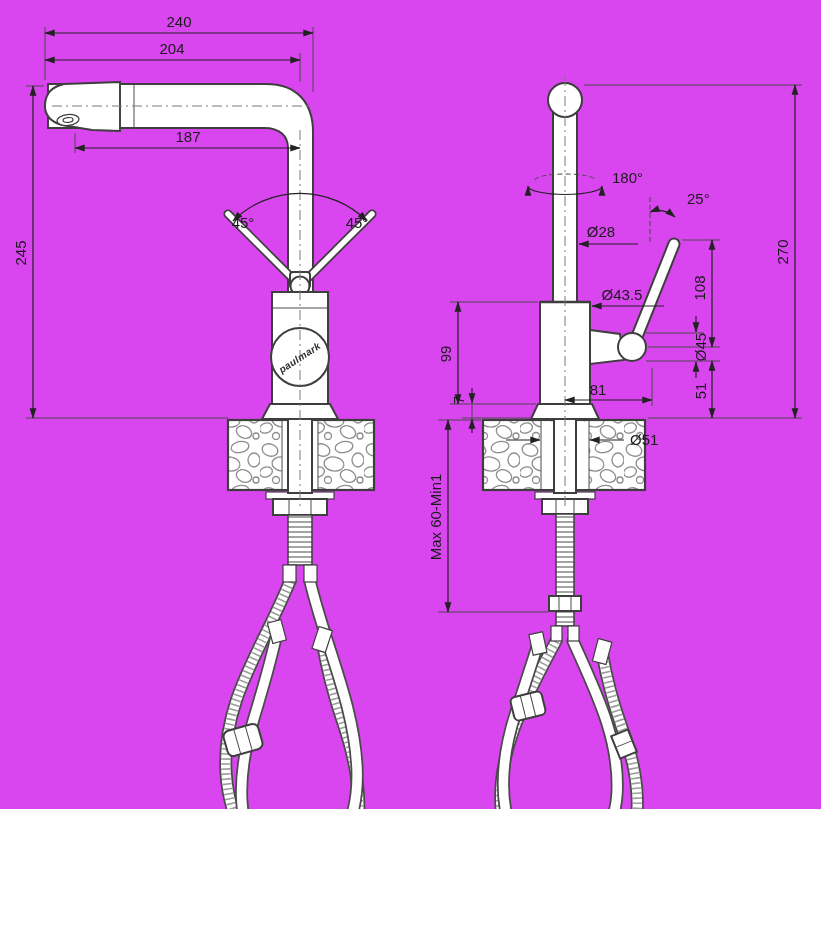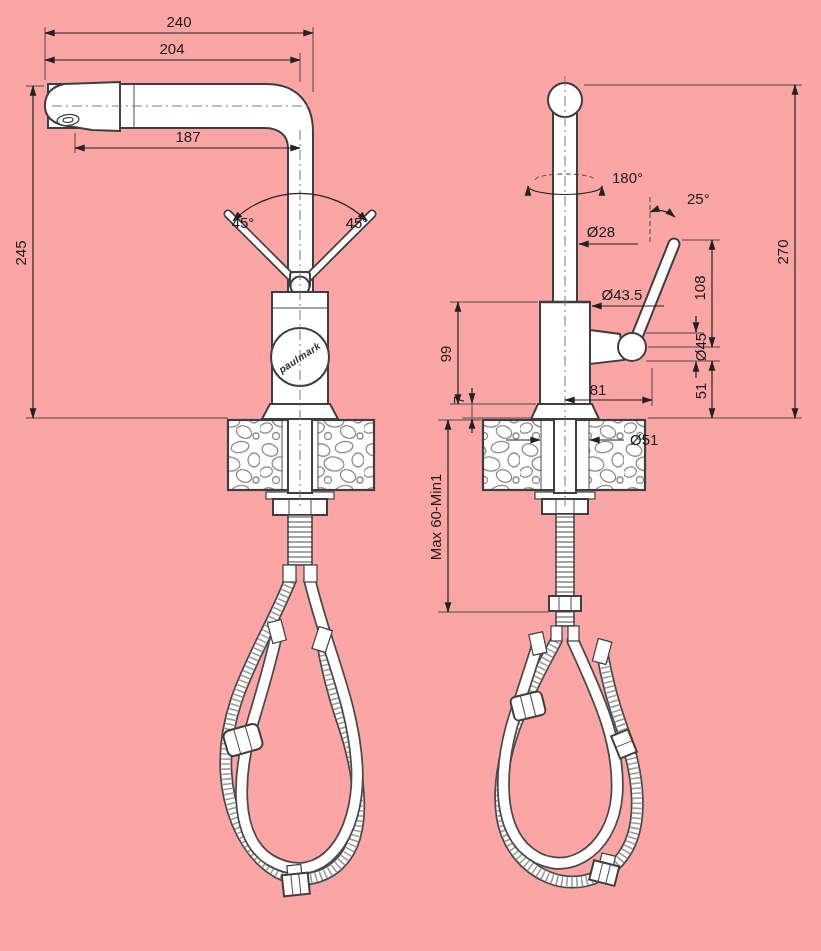--- a/index.html
+++ b/index.html
@@ -1,16 +1,16 @@
 <!DOCTYPE html>
 <html><head>
 <meta charset="utf-8">
 <style>
   html,body{margin:0;padding:0;background:#fff;}
-  .stage{position:relative;width:821px;height:951px;background:#fca5a5;overflow:hidden;
+  .stage{position:relative;width:821px;height:809px;background:#d946ef;overflow:hidden;
          font-family:"Liberation Sans",sans-serif;}
   svg{display:block}
   .ol{fill:#ffffff;stroke:#3e3e3e;stroke-width:2;}
   .thin{stroke-width:1.2;}
   .heavy{stroke-width:2.6;}
   .cnt{fill:url(#peb);stroke:#3e3e3e;stroke-width:2.2;}
   .dim{stroke:#222;stroke-width:1.2;fill:none;}
   .ext{stroke:#4a4a4a;stroke-width:1;fill:none;}
   .dash{stroke-dasharray:5 3;}
   .cl{stroke:#7a7a7a;stroke-width:1;stroke-dasharray:10 4 2 4;fill:none;}

